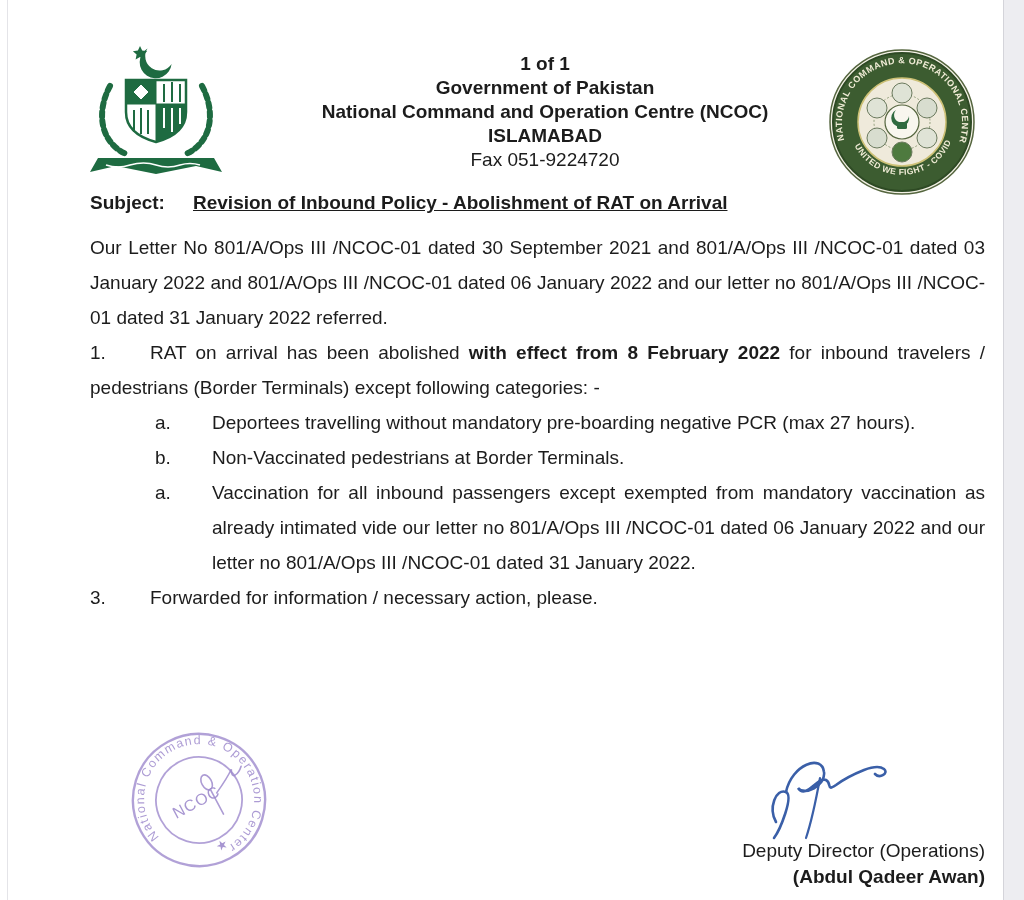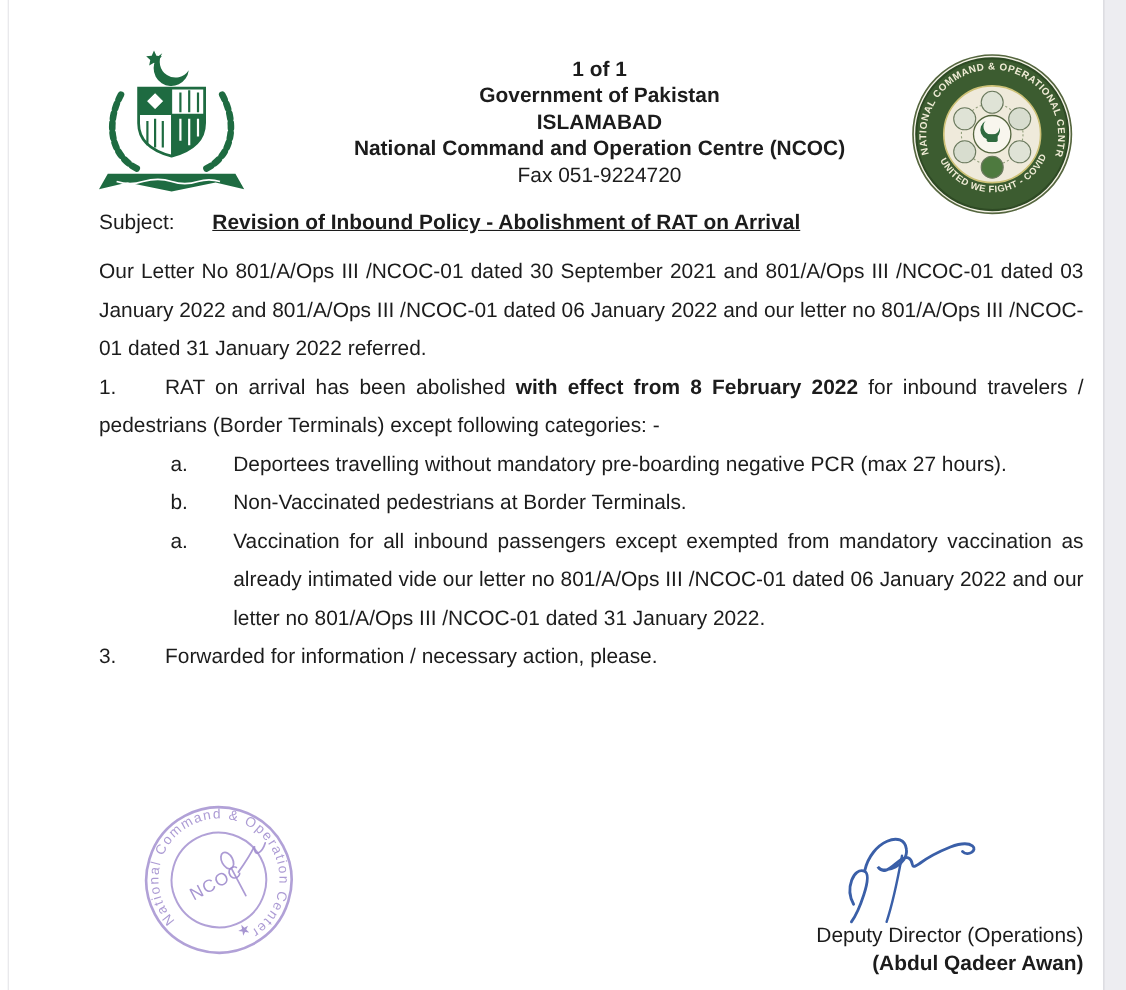--- a/index.html
+++ b/index.html
@@ -13,21 +13,21 @@
 
   
   .emblem{position:absolute;left:80px;top:40px;width:152px;height:140px;}
   .header-center{position:absolute;left:150px;top:52px;width:790px;text-align:center;font-size:19px;line-height:24px;}
   .b{font-weight:bold;}
   .seal{position:absolute;left:826px;top:46px;width:152px;height:152px;}
 
   
   .content{position:absolute;left:90px;top:190px;width:895px;font-size:19px;}
   .subject-row{display:flex;line-height:26px;margin-bottom:14px;}
-  .subject-label{width:103px;flex:0 0 103px;}
+  .subject-label{width:103px;flex:0 0 103px;font-weight:bold;}
   .subject-title{font-weight:bold;text-decoration:underline;text-align:right;}
   p.block{margin:0;line-height:35px;text-align:justify;}
   .num{display:inline-block;width:60px;}
   .sub{margin:0 0 0 65px;line-height:35px;}
   .snum{display:inline-block;width:57px;}
   .hang{display:flex;margin-left:65px;line-height:35px;}
   .hang .snum{flex:0 0 57px;}
   .hang .stext{text-align:justify;}
 
   
@@ -69,22 +69,22 @@
     </g>
 
     <path d="M18,118 L134,118 L142,132 L116,126 L76,134 L36,126 L10,132 Z" fill="#1e6b41" stroke="none"></path>
     <path d="M26,125 q12,4 24,0 q14,-4 26,0 q12,4 24,0 q10,-3 20,0" stroke="#ffffff" stroke-width="1.6"></path>
   </g>
 </svg>
 
 <div class="header-center">
   <div class="b">1 of 1</div>
   <div class="b">Government of Pakistan</div>
+  <div class="b">National Command and Operation Centre (NCOC)</div>
   <div class="b">ISLAMABAD</div>
-  <div class="b">National Command and Operation Centre (NCOC)</div>
   <div>Fax 051-9224720</div>
 </div>
 
 <svg class="seal" viewBox="0 0 152 152">
   <circle cx="76" cy="76" r="72" fill="#f4f2e6" stroke="#55663f" stroke-width="1.5"></circle>
   <circle cx="76" cy="76" r="69" fill="#3c5c30" stroke="#2e4a24" stroke-width="2"></circle>
   <circle cx="76" cy="76" r="44" fill="#efeadb" stroke="#cdc176" stroke-width="1.5"></circle>
   <defs>
     <path id="sealTop" d="M19,96 A60,60 0 1 1 133,96"></path>
     <path id="sealBottom" d="M27,96 A53,53 0 0 0 125,96"></path>

